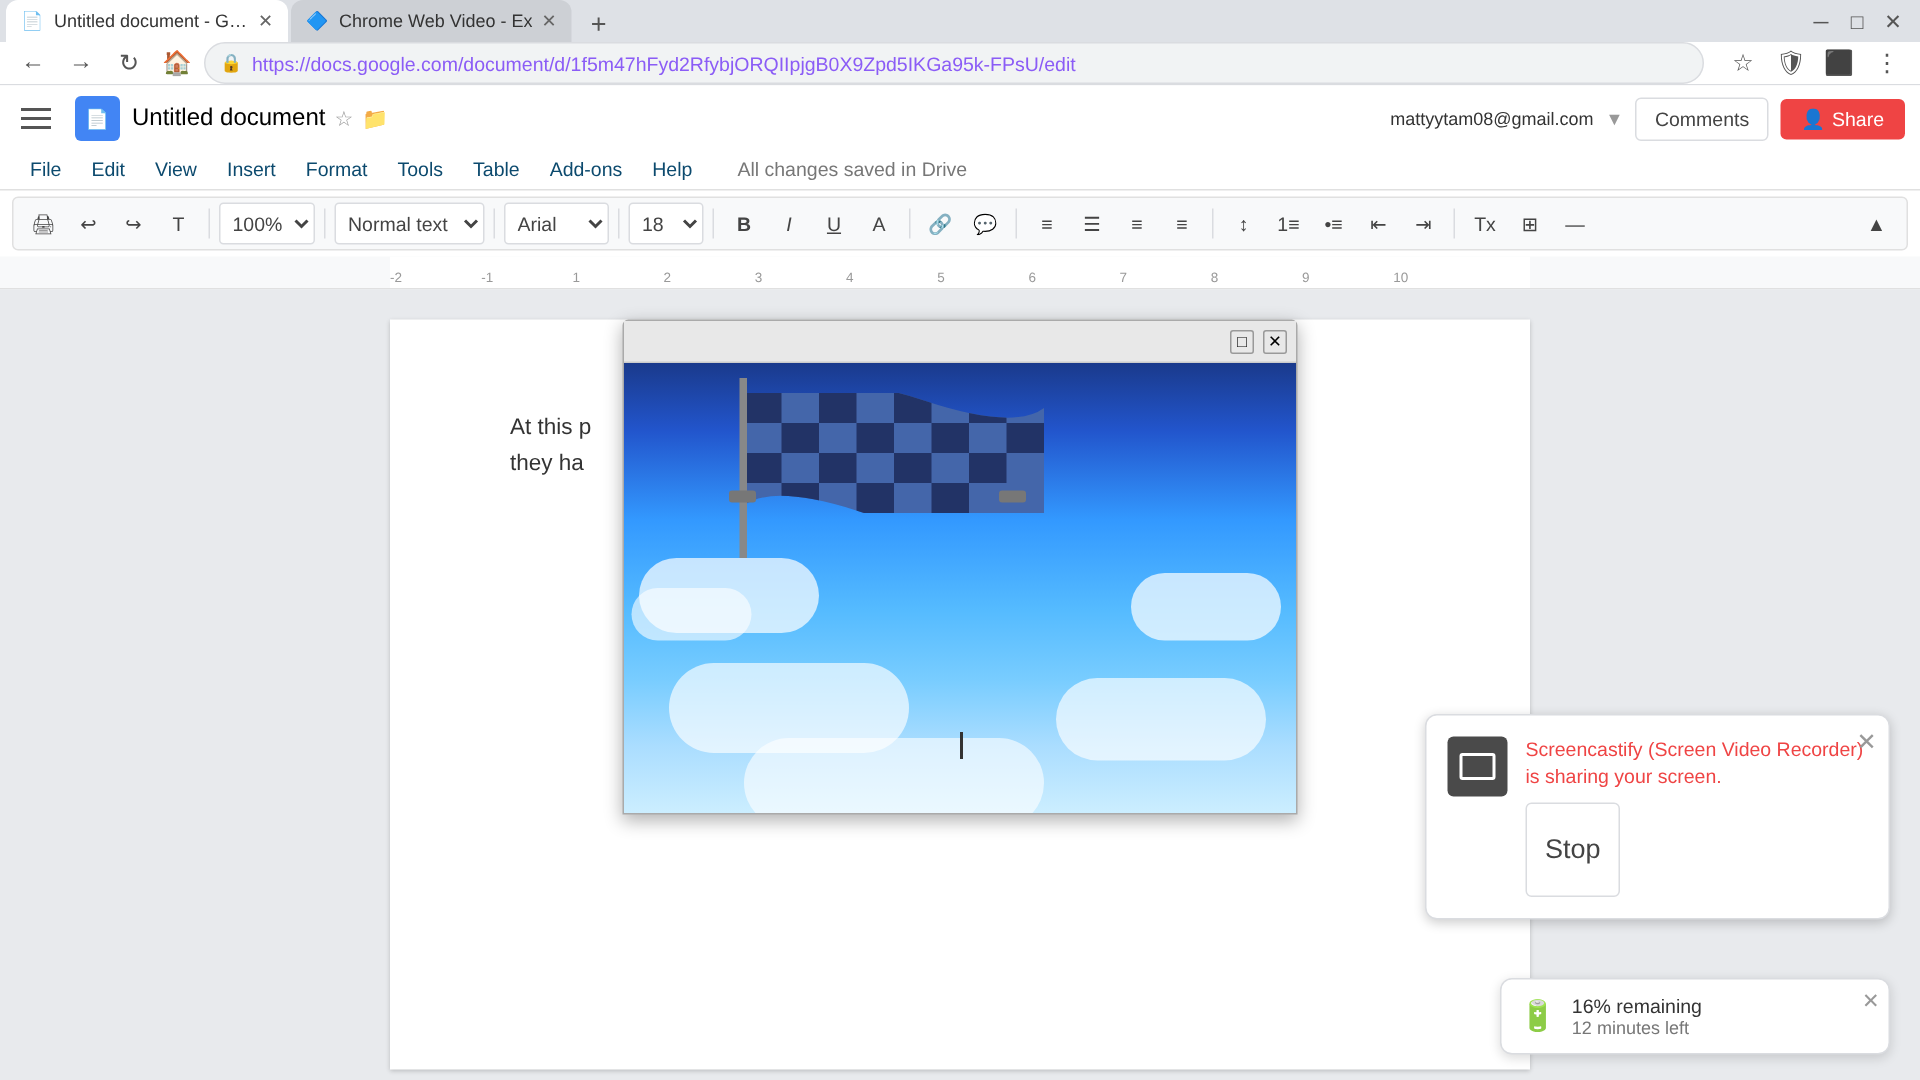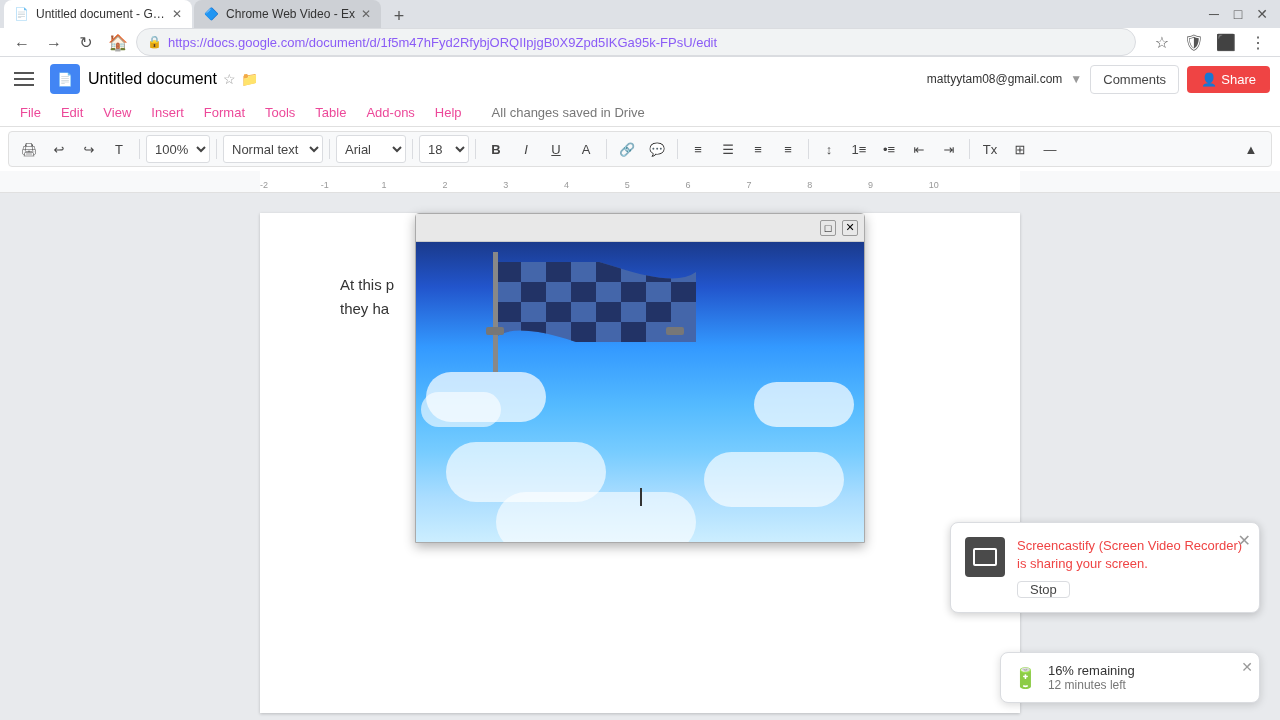--- a/index.html
+++ b/index.html
@@ -89,21 +89,21 @@
     .comments-btn { padding: 6px 12px; border: 1px solid #dadce0; border-radius: 4px; background: white; font-size: 13px; cursor: pointer; color: #444; }
     .share-btn { padding: 6px 14px; background: #ef4444; color: white; border: none; border-radius: 4px; font-size: 13px; cursor: pointer; display: flex; align-items: center; gap: 4px; }
 
     
     .menu-bar {
       display: flex;
       align-items: center;
       padding: 2px 0;
       background: white;
     }
-    .menu-item { padding: 4px 10px; font-size: 13px; color: #ec4899; cursor: pointer; border-radius: 4px; }
+    .menu-item { padding: 4px 10px; font-size: 13px; color: #0c4a6e; cursor: pointer; border-radius: 4px; }
     .autosave-msg { margin-left: 20px; font-size: 13px; color: #777; }
 
     
     .format-bar {
       background: #f8f9fa;
       border: 1px solid #e0e0e0;
       border-radius: 4px;
       margin: 4px 8px;
       display: flex;
       align-items: center;
@@ -201,21 +201,21 @@
       box-shadow: 0 2px 8px rgba(0,0,0,0.2);
       display: flex;
       align-items: flex-start;
       gap: 12px;
     }
     .screencast-icon { width: 40px; height: 40px; background: #4a4a4a; border-radius: 4px; display: flex; align-items: center; justify-content: center; flex-shrink: 0; }
     .screencast-icon-inner { width: 24px; height: 18px; border: 2px solid white; border-radius: 2px; display: flex; align-items: center; justify-content: center; }
     .screencast-text { flex: 1; }
     .screencast-title { font-size: 13px; color: #ef4444; line-height: 1.4; }
     .screencast-close { position: absolute; right: 8px; top: 8px; cursor: pointer; color: #999; font-size: 16px; }
-    .stop-btn { margin-top: 8px; padding: 0 12px; background: white; border: 1px solid #dadce0; border-radius: 4px; font-size: 13px; cursor: pointer; color: #444; text-align: center; }
+    .stop-btn { margin-top: 8px; padding: 20px 12px; background: white; border: 1px solid #dadce0; border-radius: 4px; font-size: 18px; cursor: pointer; color: #444; text-align: center; }
 
     
     .battery-notification {
       position: absolute;
       right: 20px;
       bottom: 30px;
       width: 260px;
       background: white;
       border: 1px solid #dadce0;
       border-radius: 8px;

